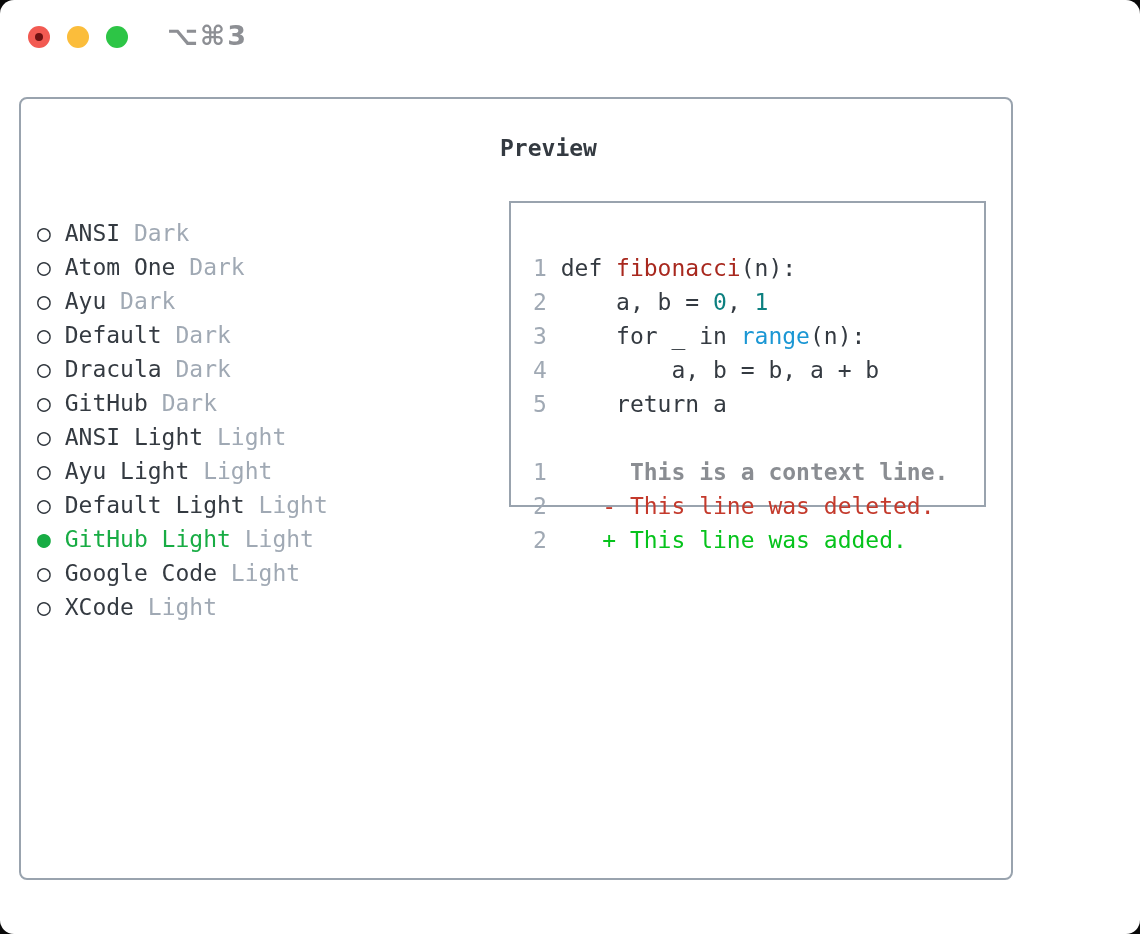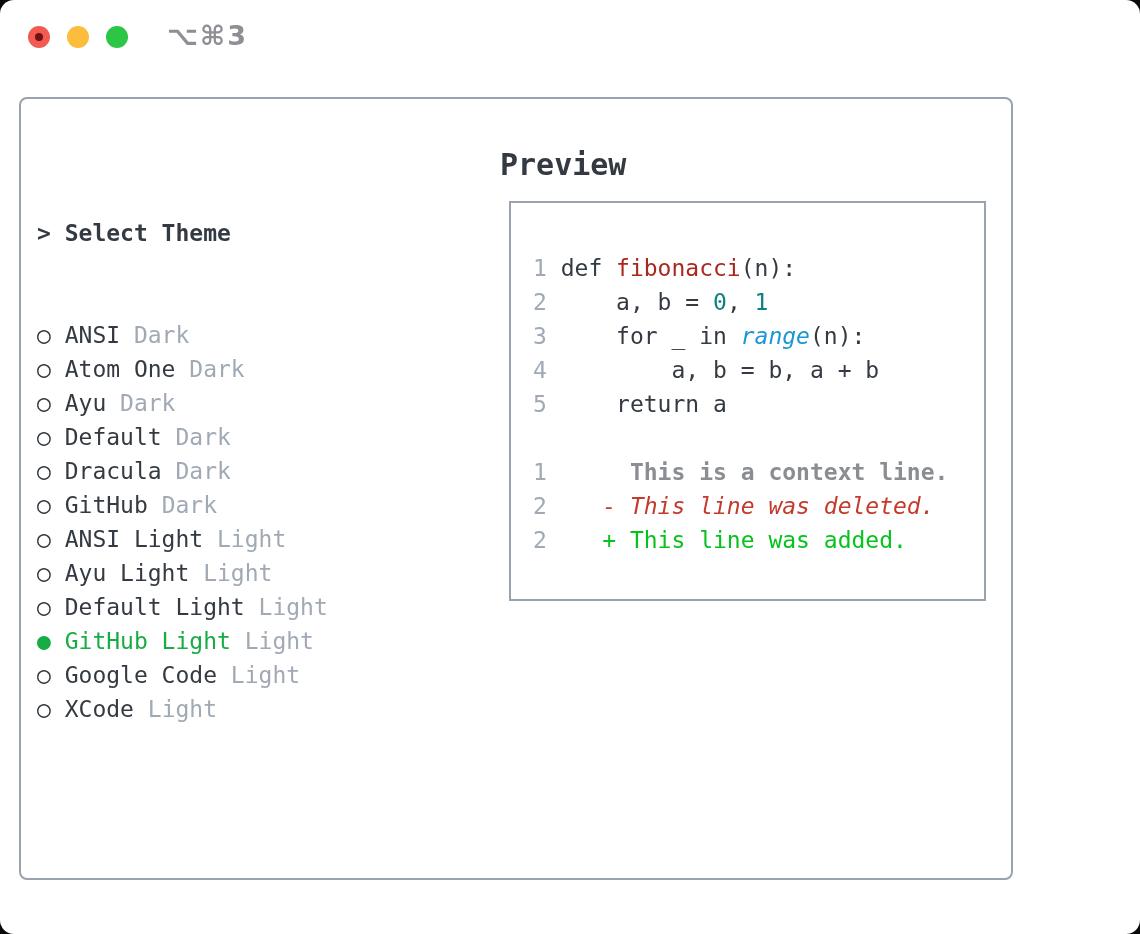--- a/index.html
+++ b/index.html
@@ -33,52 +33,51 @@
   .spacer{height:34px;}
   .hdr{font-weight:bold;}
   .cursor{display:inline-block;width:2ch;font-weight:bold;color:var(--text);}
   .radio{display:inline-block;width:2ch;color:var(--text);}
   .item.sel .radio,.item.sel .tname{color:var(--selection_green);}
   .tname{color:var(--text);}
   .tvariant{color:var(--muted);text-align:right;}
   .indent2{padding-left:2ch;}
 
   
-  .preview-label{position:absolute;left:479px;top:49px;font-size:30px;line-height:34px;
+  .preview-label{position:absolute;left:479px;top:32px;font-size:23px;line-height:34px;
                  font-weight:bold;color:var(--text);white-space:pre;}
-  .previewbox{position:absolute;left:488px;top:102px;width:477px;height:400px;
+  .previewbox{position:absolute;left:488px;top:102px;width:477px;height:306px;
               border:2px solid var(--border);background:#fff;box-sizing:border-box;}
   .pcontent{position:absolute;left:22px;top:48px;font-size:23px;line-height:34px;
             white-space:pre;}
   .pline{height:34px;}
   .ln{display:inline-block;width:2ch;color:var(--muted);}
   .c-code{color:var(--text);}
   .c-function{color:var(--function_red);}
   .c-number{color:var(--number_teal);}
-  .c-builtin{color:var(--builtin_blue);font-style:italic;}
+  .c-builtin{color:var(--builtin_blue);}
   .c-context{color:var(--context_gray);font-weight:bold;}
-  .c-deleted{color:var(--deleted_red);font-style:italic;}
+  .c-deleted{color:var(--deleted_red);}
   .c-added{color:var(--added_green);}
 </style>
 </head>
 <body>
 
 <div class="screen">
 
   <span class="tl tl-close" style="background: rgb(242, 90, 82);">
       <span class="tl-dot"></span>
     </span>
   <span class="tl tl-min" style="background: rgb(251, 189, 59);"></span>
   <span class="tl tl-zoom" style="background: rgb(45, 197, 70);"></span>
   <span class="win-title">⌥⌘3</span>
 
   <div class="windowbox">
 
     <div class="leftcol">
-      <div class="row hdr"><span class="cursor">&gt;</span><span>Select Theme</span></div>
       <div id="theme-list"><div class="row item"><span class="radio">○</span><span class="tname">ANSI</span><span class="tvariant"> Dark</span></div><div class="row item"><span class="radio">○</span><span class="tname">Atom One</span><span class="tvariant"> Dark</span></div><div class="row item"><span class="radio">○</span><span class="tname">Ayu</span><span class="tvariant"> Dark</span></div><div class="row item"><span class="radio">○</span><span class="tname">Default</span><span class="tvariant"> Dark</span></div><div class="row item"><span class="radio">○</span><span class="tname">Dracula</span><span class="tvariant"> Dark</span></div><div class="row item"><span class="radio">○</span><span class="tname">GitHub</span><span class="tvariant"> Dark</span></div><div class="row item"><span class="radio">○</span><span class="tname">ANSI Light</span><span class="tvariant"> Light</span></div><div class="row item"><span class="radio">○</span><span class="tname">Ayu Light</span><span class="tvariant"> Light</span></div><div class="row item"><span class="radio">○</span><span class="tname">Default Light</span><span class="tvariant"> Light</span></div><div class="row item sel"><span class="radio">●</span><span class="tname">GitHub Light</span><span class="tvariant"> Light</span></div><div class="row item"><span class="radio">○</span><span class="tname">Google Code</span><span class="tvariant"> Light</span></div><div class="row item"><span class="radio">○</span><span class="tname">XCode</span><span class="tvariant"> Light</span></div></div>
       <div class="spacer"></div>
       
       
       
       
     </div>
 
     <div class="preview-label">Preview</div>
     <div class="previewbox">

